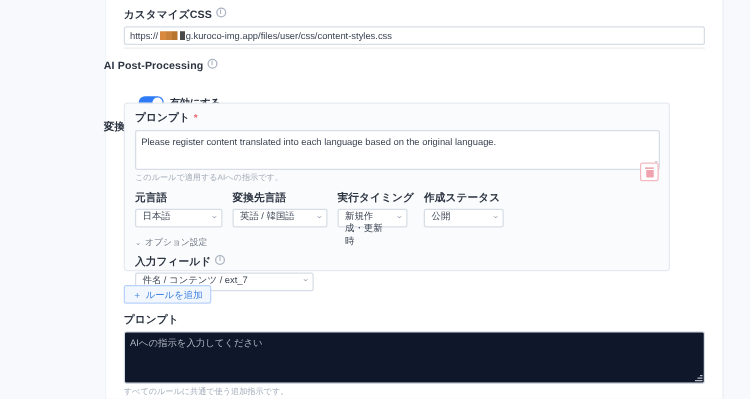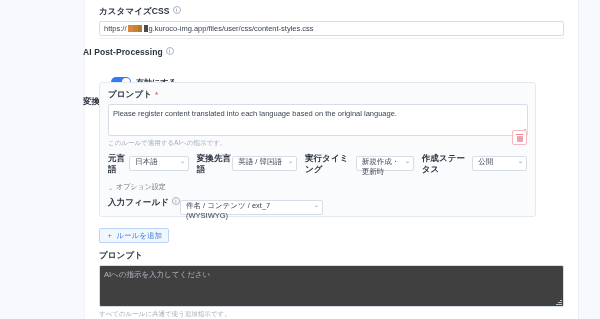--- a/index.html
+++ b/index.html
@@ -126,39 +126,39 @@
   .resize-h span:nth-child(3){ bottom:4px; width:2px; }
 
   .help-text {
     margin-top: 2px;
     font-size: 6.5px;
     color: #a3acb9;
     line-height: 9px;
   }
 
   .select-row { display: flex; gap: 8px; margin-top: 6px; }
-  .select-cell { display: flex; }
+  .select-cell { display: flex; flex-direction: column; }
   .select {
     margin-top: 3px;
     height: 15px;
     border: 1px solid #d7dde6;
     border-radius: 2px;
     background: #fff;
     font-size: 7.5px;
     color: #3b4453;
     display: flex; align-items: flex-start; justify-content: space-between;
     padding: 0 3px 0 5px;
   }
   .chev {
     color: #9aa4b2; font-size: 6px; margin-left: 4px;
     transform: scaleX(1.4);
   }
   .w1 { width: 70px; }
   .w2 { width: 76px; }
-  .w3 { width: 68px; }
+  .w3 { width: 56px; }
   .w4 { width: 64px; }
   .wfield { width: 143px; }
 
   .del-btn {
     position: absolute; right: 8px; top: 47px;
     width: 15px; height: 15px;
     border: 1px solid #f2b9c0;
     border-radius: 2px;
     background: #fff;
     display: flex; align-items: center; justify-content: center;
@@ -193,21 +193,21 @@
     gap: 3px;
   }
 
   
   .bottom-block { position: absolute; left: 99px; top: 250px; width: 465px; }
   .ta2 {
     margin-top: 4px;
     width: 465px; height: 42px;
     border: 1px solid #d7dde6;
     border-radius: 2px;
-    background: #404040;
+    background: #0f172a;
     font-size: 7.5px;
     color: #b3bac5;
     padding: 4px;
     position: relative;
     line-height: 10px;
   }
 </style>
 </head>
 <body>
 

